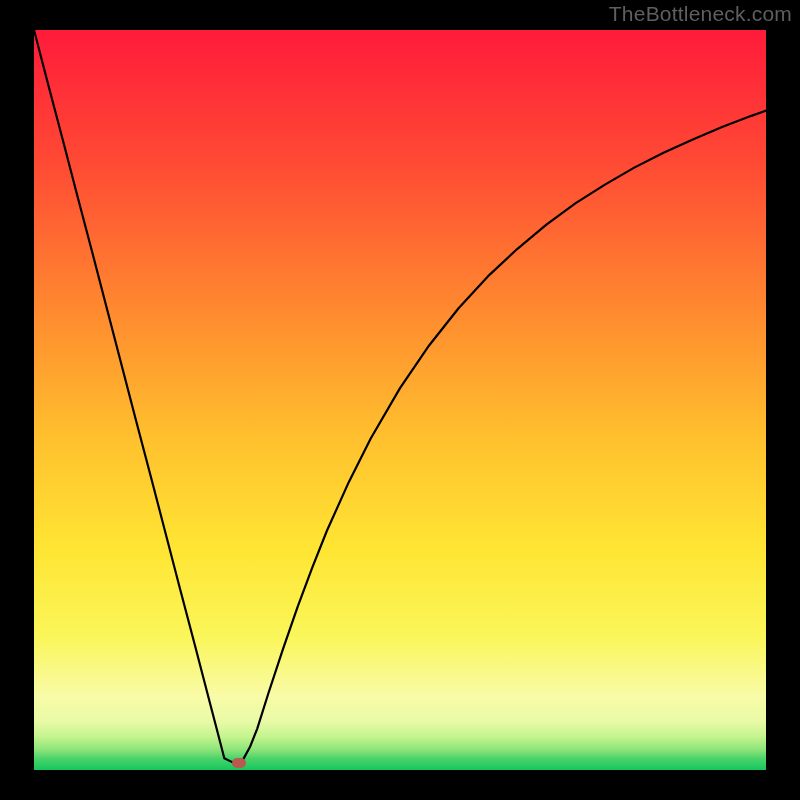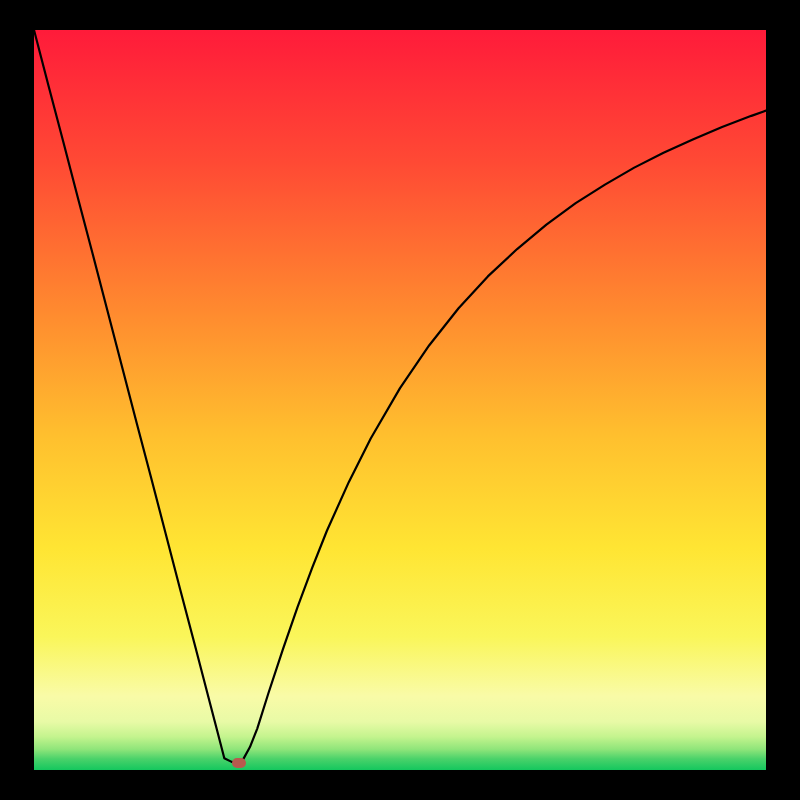--- a/index.html
+++ b/index.html
@@ -46,20 +46,21 @@
     border-radius: 5px / 5px;
     background: #b85a4e;
     transform: translate(-50%, -50%);
     z-index: 5;
   }
 </style>
 </head>
 <body>
 
 <div class="frame">
+  <div class="watermark">TheBottleneck.com</div>
 
   <div class="plot-wrap">
     <svg class="plot" viewBox="0 0 732 740" preserveAspectRatio="none">
       <defs>
         <linearGradient id="bg-grad" x1="0" y1="0" x2="0" y2="1">
             <stop offset="0.00%" stop-color="#ff1b3a"></stop>
             <stop offset="18.00%" stop-color="#ff4a34"></stop>
             <stop offset="38.00%" stop-color="#ff8a2f"></stop>
             <stop offset="55.00%" stop-color="#ffc02e"></stop>
             <stop offset="70.00%" stop-color="#ffe533"></stop>

